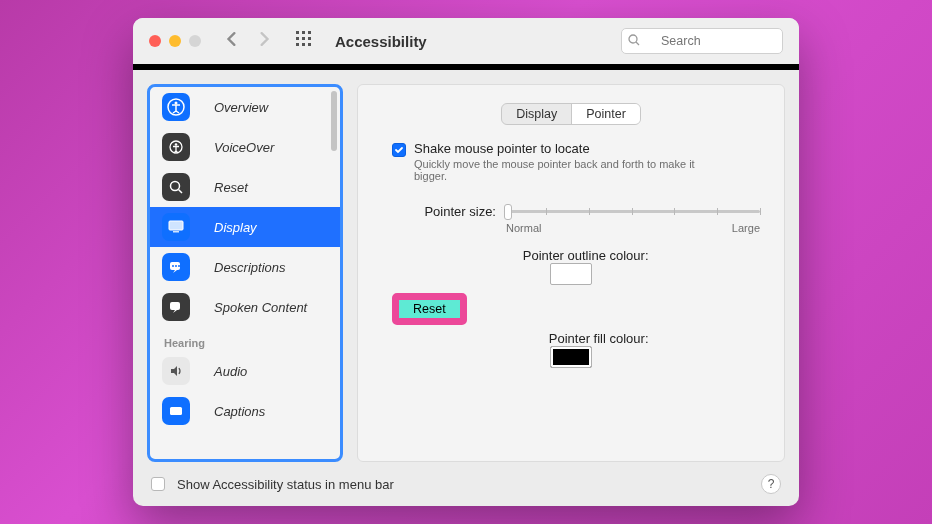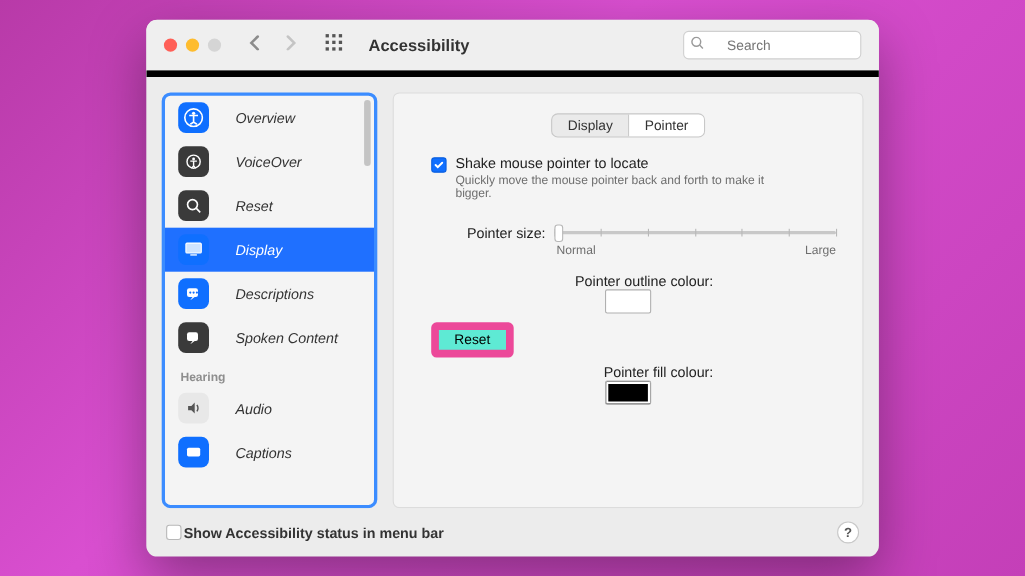--- a/index.html
+++ b/index.html
@@ -46,21 +46,21 @@
   .slider-label { font-size: 13px; color: #222; text-align: right; width: 114px; }
   .slider { flex: 1; position: relative; height: 18px; }
   .track { position: absolute; top: 8px; left: 0; right: 0; height: 3px; background: #c8c8c8; border-radius: 2px; }
   .tick { position: absolute; top: 6px; width: 1px; height: 7px; background: #b8b8b8; }
   .thumb { position: absolute; top: 2px; left: 0; width: 8px; height: 16px; background: #fff; border: 1px solid #b8b8b8; border-radius: 3px; }
   .slider-minmax { display: flex; justify-content: space-between; font-size: 11px; color: #6e6e6e; margin-left: 124px; margin-top: 2px; align-items: flex-end; }
   .color-row { display: flex; align-items: center; gap: 0; margin-top: 14px; flex-direction: column; }
   .color-row .lbl { font-size: 13px; color: #222; text-align: right; width: 155px; }
   .swatch { width: 42px; height: 22px; border: 1px solid #b0b0b0; border-radius: 2px; box-shadow: inset 0 0 0 2px #fff; }
   .resetbtn { margin-left: 10px; padding: 2px 14px; font-size: 12.5px; background: #5eead4; border: 7px solid #ec4899; border-radius: 5px; }
-  .footer { height: 44px; display: flex; align-items: center; padding: 0 18px; gap: 2px; font-weight: bold; }
+  .footer { height: 44px; display: flex; align-items: center; padding: 0 18px; gap: 12px; }
   .footer .chk { width: 14px; height: 14px; border: 1px solid #b8b8b8; border-radius: 3px; background: #fff; }
   .footer .lbl { font-size: 13px; color: #333; }
   .helpbtn { margin-left: auto; width: 20px; height: 20px; border-radius: 50%; background: #fff; border: 1px solid #c8c8c8; font-size: 12px; display: flex; align-items: center; justify-content: center; color: #555; }
 </style>
 </head>
 <body>
 
 <div class="window">
   <div class="titlebar">
     <div class="traffic">

